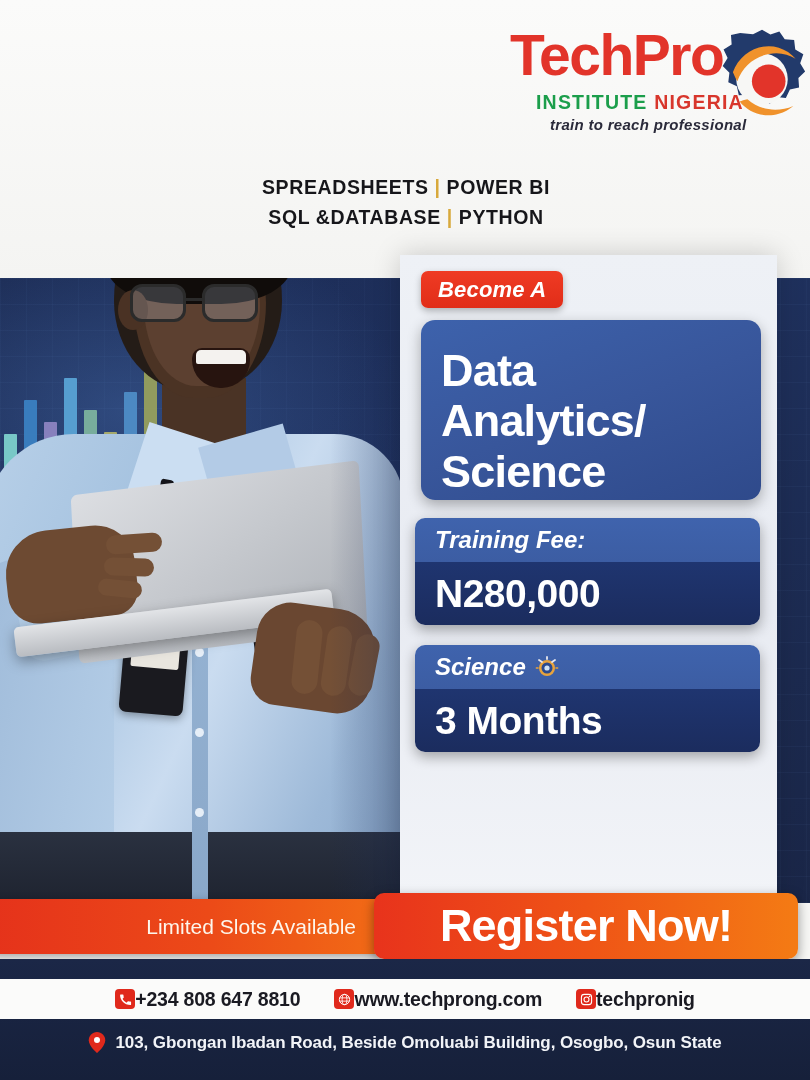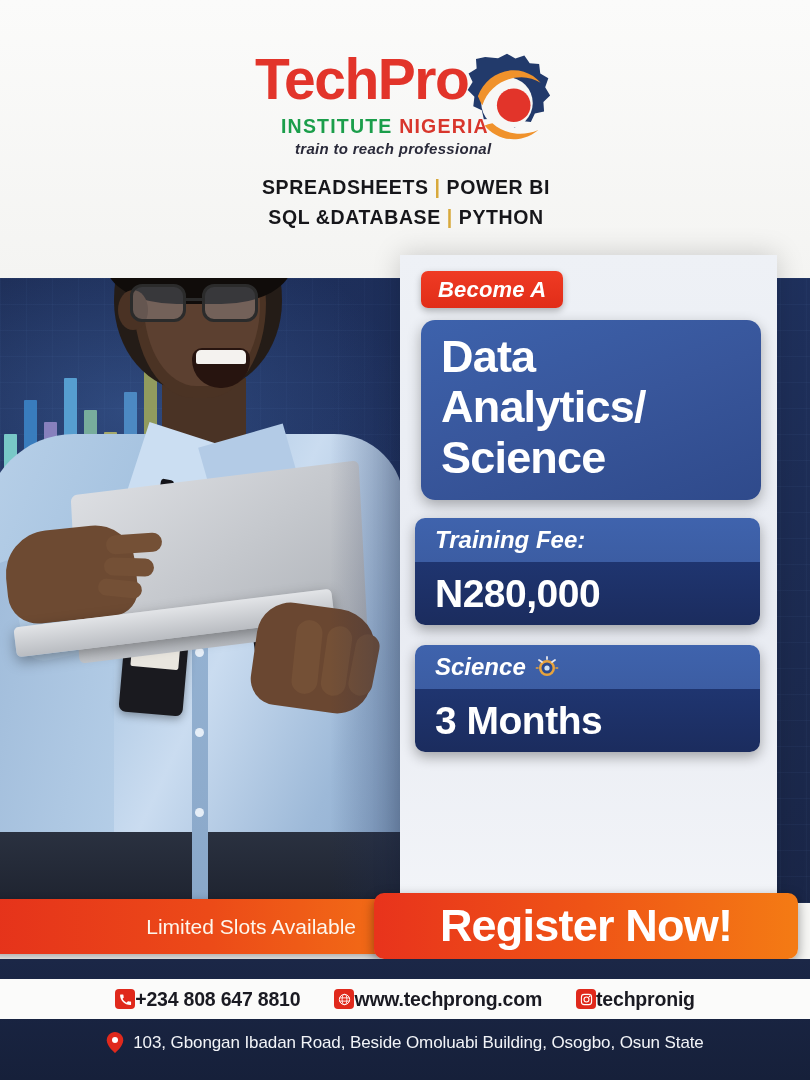--- a/index.html
+++ b/index.html
@@ -7,21 +7,21 @@
   body {
     font-family:"Liberation Sans", sans-serif;
     background:#f7f7f5;
     position:relative;
     overflow:hidden;
   }
   .poster { position:absolute; inset:0; width:810px; height:1080px; overflow:hidden; background:#f7f7f5; }
 
   
   .header { position:absolute; left:0; top:0; width:810px; height:278px; background:linear-gradient(180deg,#fbfbfa 0%,#f4f4f2 100%); }
-  .logo-wrap { position:absolute; left:0; top:22px; width:810px; height:120px; display:flex; align-items:center; justify-content:center;margin-top:24px; }
+  .logo-wrap { position:absolute; left:0; top:22px; width:810px; height:120px; display:flex; align-items:center; justify-content:flex-end; }
   .logo { position:relative; width:300px; height:118px; }
   .logo-main { position:absolute; left:0; top:4px; width:250px; font-size:57px; font-weight:bold; letter-spacing:-1.5px; line-height:1; }
   .logo-tech { color:#e2342a; }
   .logo-pro { color:#e2342a; }
   .logo-inst { position:absolute; left:26px; top:68px; font-size:19.5px; font-weight:bold; letter-spacing:1.2px; }
   .logo-inst .grn { color:#1b9e4b; }
   .logo-inst .red { color:#d8362c; }
   .logo-tag { position:absolute; left:40px; top:93px; font-size:15px; font-style:italic; font-weight:bold; color:#2a2a3a; letter-spacing:0.3px; }
   .gear { position:absolute; right:-8px; top:0px; width:112px; height:112px; }
 
@@ -87,21 +87,21 @@
 
   
   .panel { position:absolute; left:400px; top:255px; width:377px; height:648px; background:linear-gradient(180deg,#eef1f6 0%,#e8ebf2 55%,#f2f4f8 100%); box-shadow:0 0 26px rgba(0,0,0,.18); }
 
   .badge-become { position:absolute; left:421px; top:271px; height:37px; padding:16px 17px; display:flex; align-items:center;
      background:linear-gradient(180deg,#ef3b24,#e12d18); border-radius:7px; box-shadow:0 3px 7px rgba(0,0,0,.28); }
   .badge-become span { color:#fff; font-size:22px; font-style:italic; font-weight:bold; letter-spacing:.2px; }
 
   .card-title { position:absolute; left:421px; top:320px; width:340px; height:180px;
      background:linear-gradient(160deg,#3d62ac 0%,#38569b 50%,#2f4a8b 100%); border-radius:14px;
-     box-shadow:0 5px 14px rgba(0,0,0,.3); padding:12px 20px 0 20px; }
+     box-shadow:0 5px 14px rgba(0,0,0,.3); padding:26px 20px 0 20px; }
   .card-title h1 { color:#fff; font-size:45px; font-weight:bold; line-height:1.12; letter-spacing:-.8px; }
 
   .card-block { position:absolute; left:415px; width:345px; border-radius:10px; overflow:hidden; box-shadow:0 5px 13px rgba(0,0,0,.32); }
   .cb-head { height:44px; display:flex; align-items:center; padding:0 20px; background:linear-gradient(180deg,#3f63ad,#3c5da3); }
   .cb-head span { color:#fff; font-size:24px; font-style:italic; font-weight:bold; }
   .cb-body { height:63px; display:flex; align-items:center; padding:0 20px; background:linear-gradient(180deg,#1f3570,#1b2c5e); }
   .cb-body span { color:#fff; font-size:39px; font-weight:bold; letter-spacing:-.5px; }
   #feeCard { top:518px; }
   #durCard { top:645px; }
   .dur-icon { display:inline-block; width:24px; height:24px; margin-left:9px; vertical-align:-3px; }
@@ -118,21 +118,21 @@
 
   
   .footer { position:absolute; left:0; top:959px; width:810px; height:121px; background:linear-gradient(180deg,#1b2747 0%,#16203a 100%); }
   .contact-pill { position:absolute; left:-14px; top:979px; width:838px; height:40px; background:#fbfbfa; border-radius:9px;
      display:flex; align-items:center; justify-content:center; gap:34px; }
   .citem { display:flex; align-items:center; }
   .citem .txt { font-size:19.5px; font-weight:bold; color:#1a1a22; letter-spacing:-.2px; }
   .ico { width:20px; height:20px; border-radius:4px; background:#e0291c; display:flex; align-items:center; justify-content:center; flex:0 0 auto; }
   .ico svg { display:block; }
   .addr { position:absolute; left:0; top:1032px; width:810px; display:flex; align-items:center; justify-content:center; gap:9px; }
-  .addr .txt { font-size:17px; font-weight:normal; color:#f2f4f8; letter-spacing:-.1px; }
+  .addr .txt { font-size:17px; font-weight:bold; color:#f2f4f8; letter-spacing:-.1px; }
   .pin { width:18px; height:21px; flex:0 0 auto; }
 </style>
 </head>
 <body>
 
 <div class="poster">
 
   <div class="header">
     <div class="logo-wrap">
       <div class="logo">

